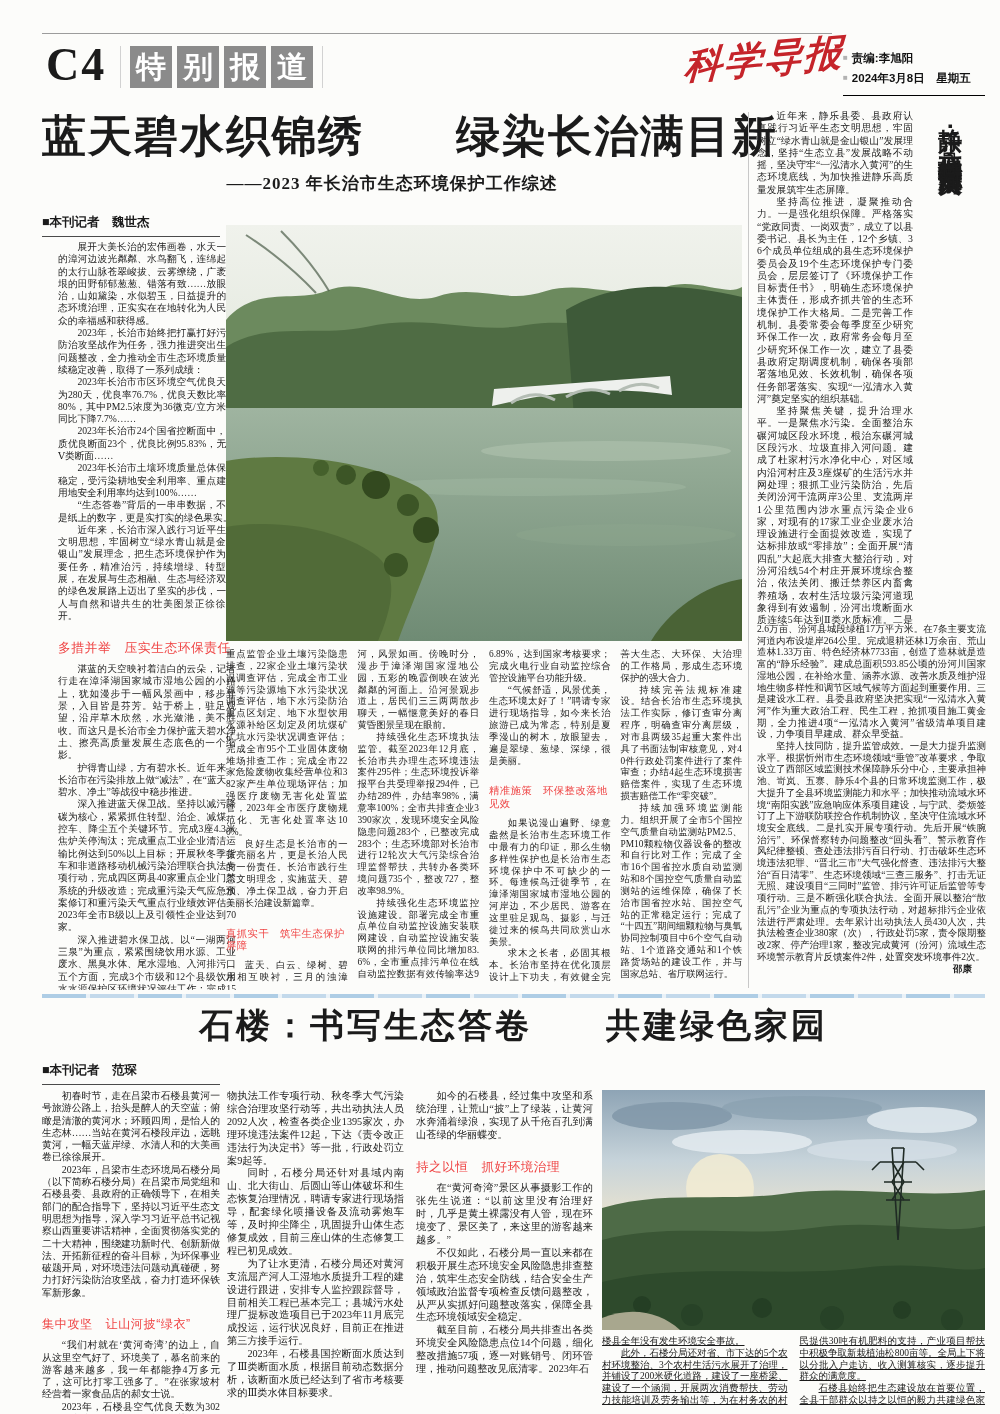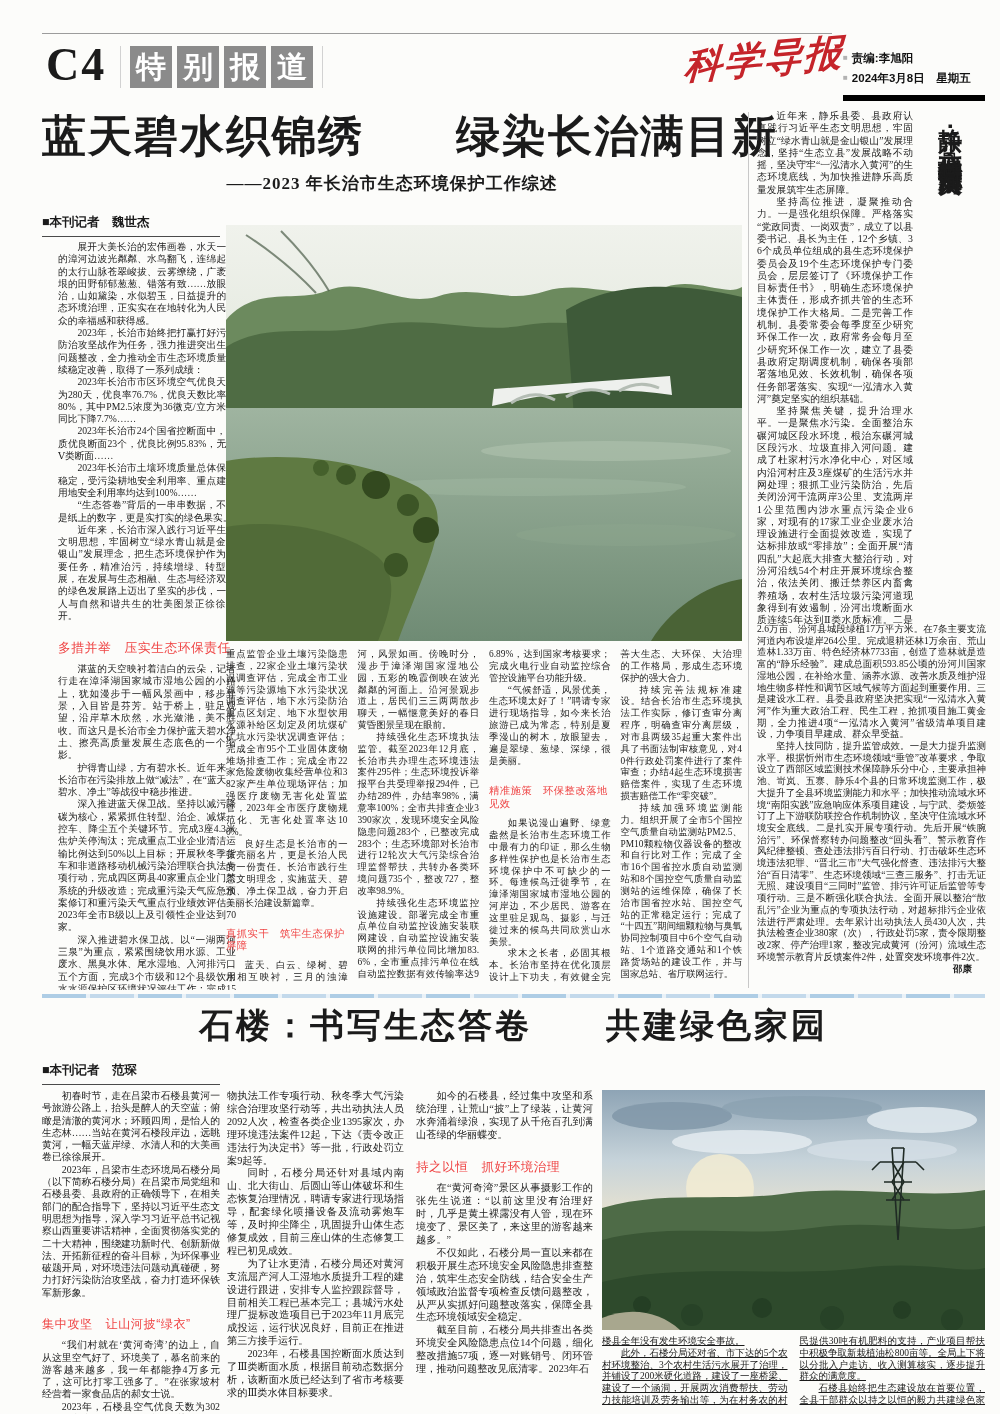--- a/index.html
+++ b/index.html
@@ -8,21 +8,21 @@
   
   .topline{position:absolute;left:42px;top:33px;width:790px;border-top:1.5px solid #9c9c9c;}
   .edition{position:absolute;left:46px;top:42px;font:700 46px/1 "Liberation Serif","DejaVu Serif",serif;letter-spacing:2px;}
   .sect{position:absolute;left:120px;top:46px;display:flex;gap:5px;padding:0 9px;
         border-left:1px solid #d2d2d2;border-right:1px solid #d2d2d2;}
   .sect .ch{width:42px;height:42px;background:#8b8b8b;color:#fff;text-align:center;
         font:700 30px/42px "Liberation Sans","DejaVu Sans",sans-serif;}
   .masthead{position:absolute;left:684px;top:40px;width:160px;text-align:center;color:#c5242a;
         font:900 38px/1 "DejaVu Serif","Liberation Serif",serif;font-style:italic;
         letter-spacing:2px;transform:rotate(-5deg) skewX(-8deg);}
-  .meta{position:absolute;left:843px;top:48px;width:142px;padding-bottom:7px;border-bottom:6px solid #000000;
+  .meta{position:absolute;left:843px;top:48px;width:142px;padding-bottom:7px;border-bottom:1px solid #000000;
         font:700 11.5px/19px "Liberation Sans","DejaVu Sans",sans-serif;color:#111;}
   .meta .b{color:#b2b2b2;font-size:8px;vertical-align:2px;margin-right:4px;}
   
   .para{margin:0;text-indent:2em;text-align:justify;word-break:break-all;}
   .para.noindent{text-indent:0;}
   .subhead{font-family:"Liberation Sans","DejaVu Sans",sans-serif;font-weight:400;color:#ef4444;
         margin:18px 0 7px;text-indent:0;letter-spacing:.5px;line-height:1.25;}
   .bylinebox{border-bottom:1px solid #4a4a4a;padding-bottom:7px;
         font:700 12.5px/1 "Liberation Sans","DejaVu Sans",sans-serif;}
   

